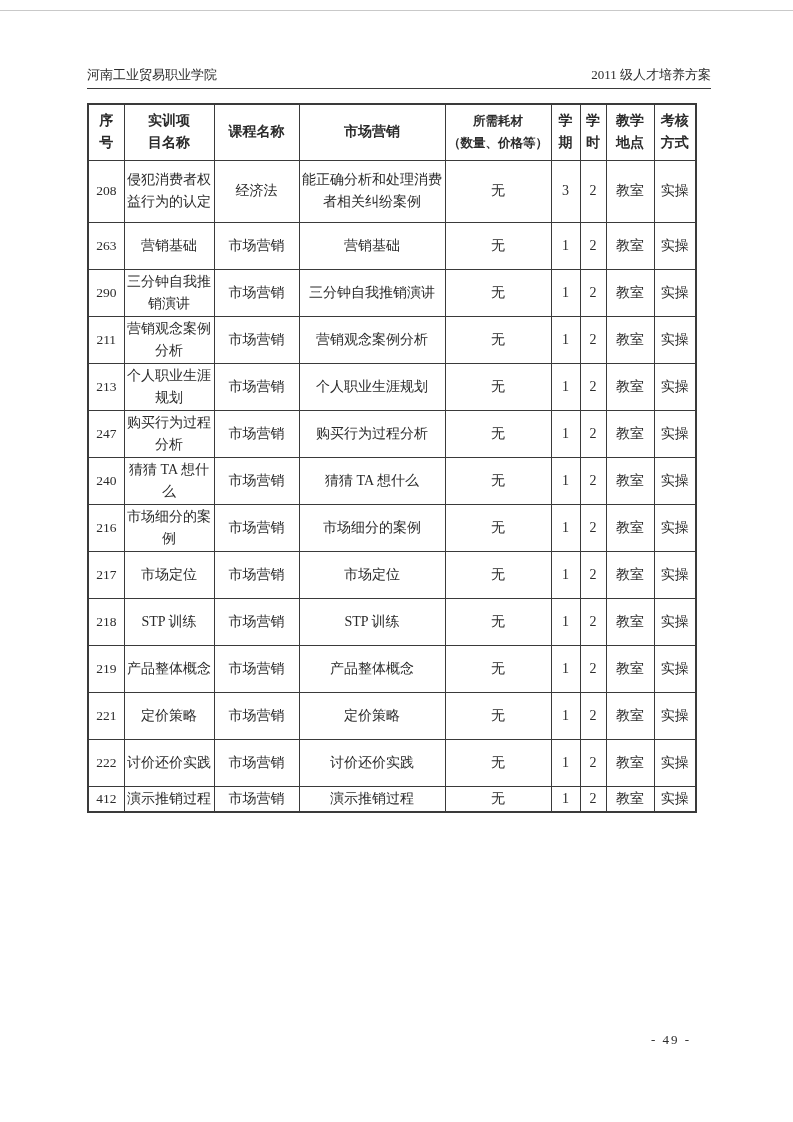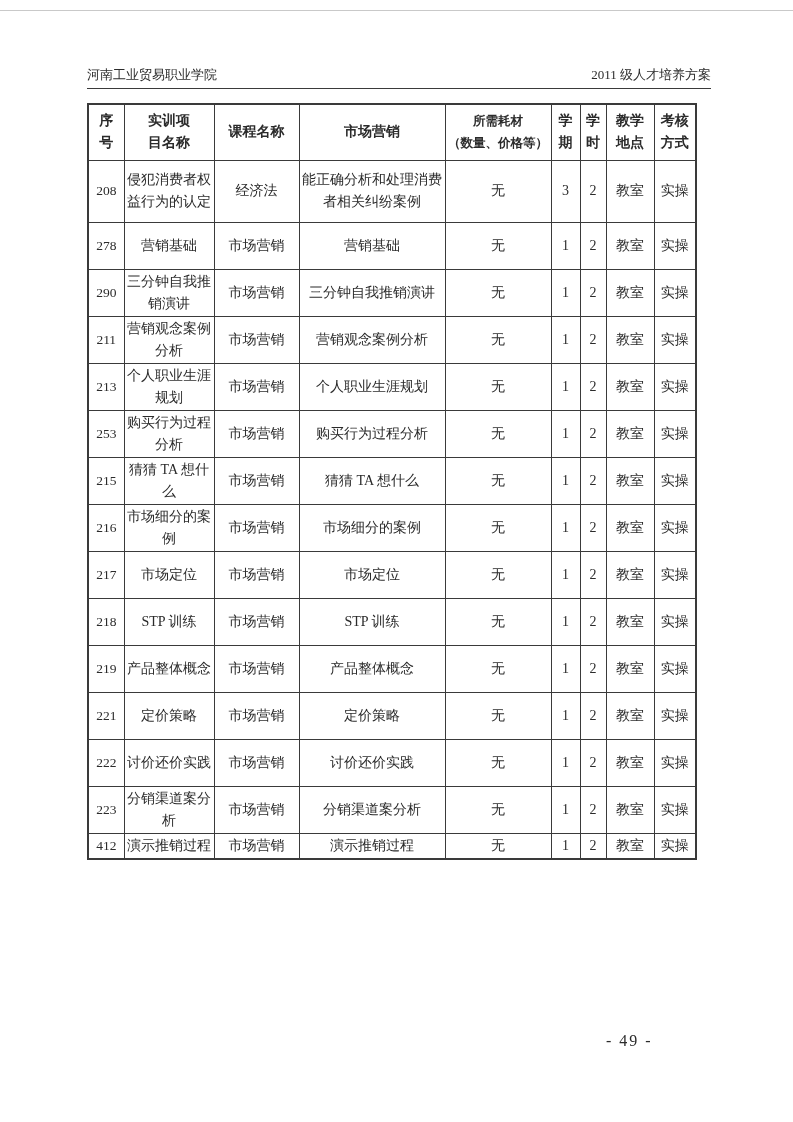--- a/index.html
+++ b/index.html
@@ -60,23 +60,24 @@
   table.training thead th { font-weight: bold; white-space: pre; }
   table.training tbody tr { height: 47px; }
   table.training tbody tr:first-child { height: 62px; margin-top: 8px; }
   table.training tbody tr:last-child { height: 26px; }
   table.training th.col-materials { font-size: 12.5px; }
   td.ta-left { text-align: left; }
   td.cell-no { font-size: 13.5px; }
   .page-number {
     position: absolute;
     top: 1032px;
-    left: 606px;
+    left: 626px;
     width: 90px;
-    font-size: 16px;
+    text-align: center;
+    font-size: 13px;
     letter-spacing: 2px;
   }
 </style>
 </head>
 <body>
 
 <div class="page">
   <div class="top-scan-line"></div>
 
   <div class="doc-header">
@@ -122,21 +123,21 @@
           <td class="cell-project ta-left">侵犯消费者权益行为的认定</td>
           <td class="cell-course">经济法</td>
           <td class="cell-objective ta-left">能正确分析和处理消费者相关纠纷案例</td>
           <td class="cell-materials">无</td>
           <td class="cell-semester">3</td>
           <td class="cell-hours">2</td>
           <td class="cell-location">教室</td>
           <td class="cell-assessment">实操</td>
         </tr>
         <tr>
-          <td class="cell-no">278</td>
+          <td class="cell-no">263</td>
           <td class="cell-project">营销基础</td>
           <td class="cell-course">市场营销</td>
           <td class="cell-objective">营销基础</td>
           <td class="cell-materials">无</td>
           <td class="cell-semester">1</td>
           <td class="cell-hours">2</td>
           <td class="cell-location">教室</td>
           <td class="cell-assessment">实操</td>
         </tr>
         <tr>
@@ -166,32 +167,32 @@
           <td class="cell-project ta-left">个人职业生涯规划</td>
           <td class="cell-course">市场营销</td>
           <td class="cell-objective">个人职业生涯规划</td>
           <td class="cell-materials">无</td>
           <td class="cell-semester">1</td>
           <td class="cell-hours">2</td>
           <td class="cell-location">教室</td>
           <td class="cell-assessment">实操</td>
         </tr>
         <tr>
-          <td class="cell-no">253</td>
+          <td class="cell-no">247</td>
           <td class="cell-project ta-left">购买行为过程分析</td>
           <td class="cell-course">市场营销</td>
           <td class="cell-objective">购买行为过程分析</td>
           <td class="cell-materials">无</td>
           <td class="cell-semester">1</td>
           <td class="cell-hours">2</td>
           <td class="cell-location">教室</td>
           <td class="cell-assessment">实操</td>
         </tr>
         <tr>
-          <td class="cell-no">215</td>
+          <td class="cell-no">240</td>
           <td class="cell-project ta-left">猜猜 TA 想什么</td>
           <td class="cell-course">市场营销</td>
           <td class="cell-objective">猜猜 TA 想什么</td>
           <td class="cell-materials">无</td>
           <td class="cell-semester">1</td>
           <td class="cell-hours">2</td>
           <td class="cell-location">教室</td>
           <td class="cell-assessment">实操</td>
         </tr>
         <tr>
@@ -254,31 +255,20 @@
           <td class="cell-project">讨价还价实践</td>
           <td class="cell-course">市场营销</td>
           <td class="cell-objective">讨价还价实践</td>
           <td class="cell-materials">无</td>
           <td class="cell-semester">1</td>
           <td class="cell-hours">2</td>
           <td class="cell-location">教室</td>
           <td class="cell-assessment">实操</td>
         </tr>
         <tr>
-          <td class="cell-no">223</td>
-          <td class="cell-project ta-left">分销渠道案分析</td>
-          <td class="cell-course">市场营销</td>
-          <td class="cell-objective">分销渠道案分析</td>
-          <td class="cell-materials">无</td>
-          <td class="cell-semester">1</td>
-          <td class="cell-hours">2</td>
-          <td class="cell-location">教室</td>
-          <td class="cell-assessment">实操</td>
-        </tr>
-        <tr>
           <td class="cell-no">412</td>
           <td class="cell-project">演示推销过程</td>
           <td class="cell-course">市场营销</td>
           <td class="cell-objective">演示推销过程</td>
           <td class="cell-materials">无</td>
           <td class="cell-semester">1</td>
           <td class="cell-hours">2</td>
           <td class="cell-location">教室</td>
           <td class="cell-assessment">实操</td>
         </tr>

